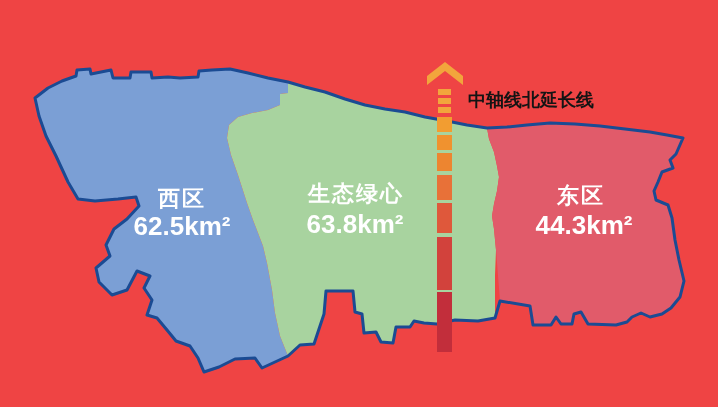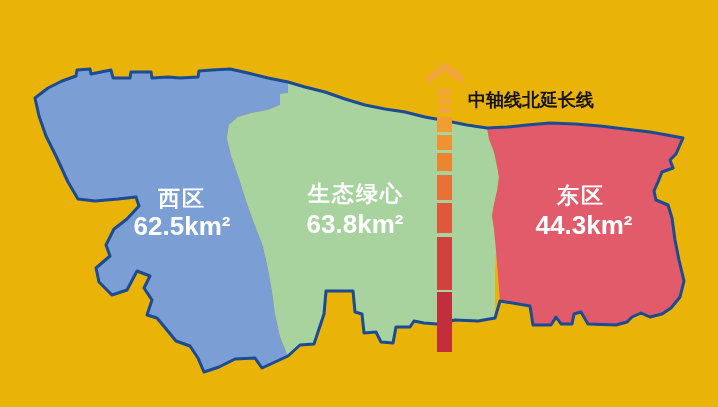--- a/index.html
+++ b/index.html
@@ -8,21 +8,21 @@
     background: #ffffff;
     width: 718px;
     height: 407px;
     overflow: hidden;
     font-family: "Liberation Sans", sans-serif;
   }
   .map-wrap {
     position: relative;
     width: 718px;
     height: 407px;
-    background: #eab308;
+    background: #ef4444;
   }
   svg { display: block; }
   .region-name {
     font-family: "Liberation Sans", sans-serif;
     font-size: 22px;
     font-weight: bold;
     letter-spacing: 2px;
   }
   .region-area {
     font-family: "Liberation Sans", sans-serif;

